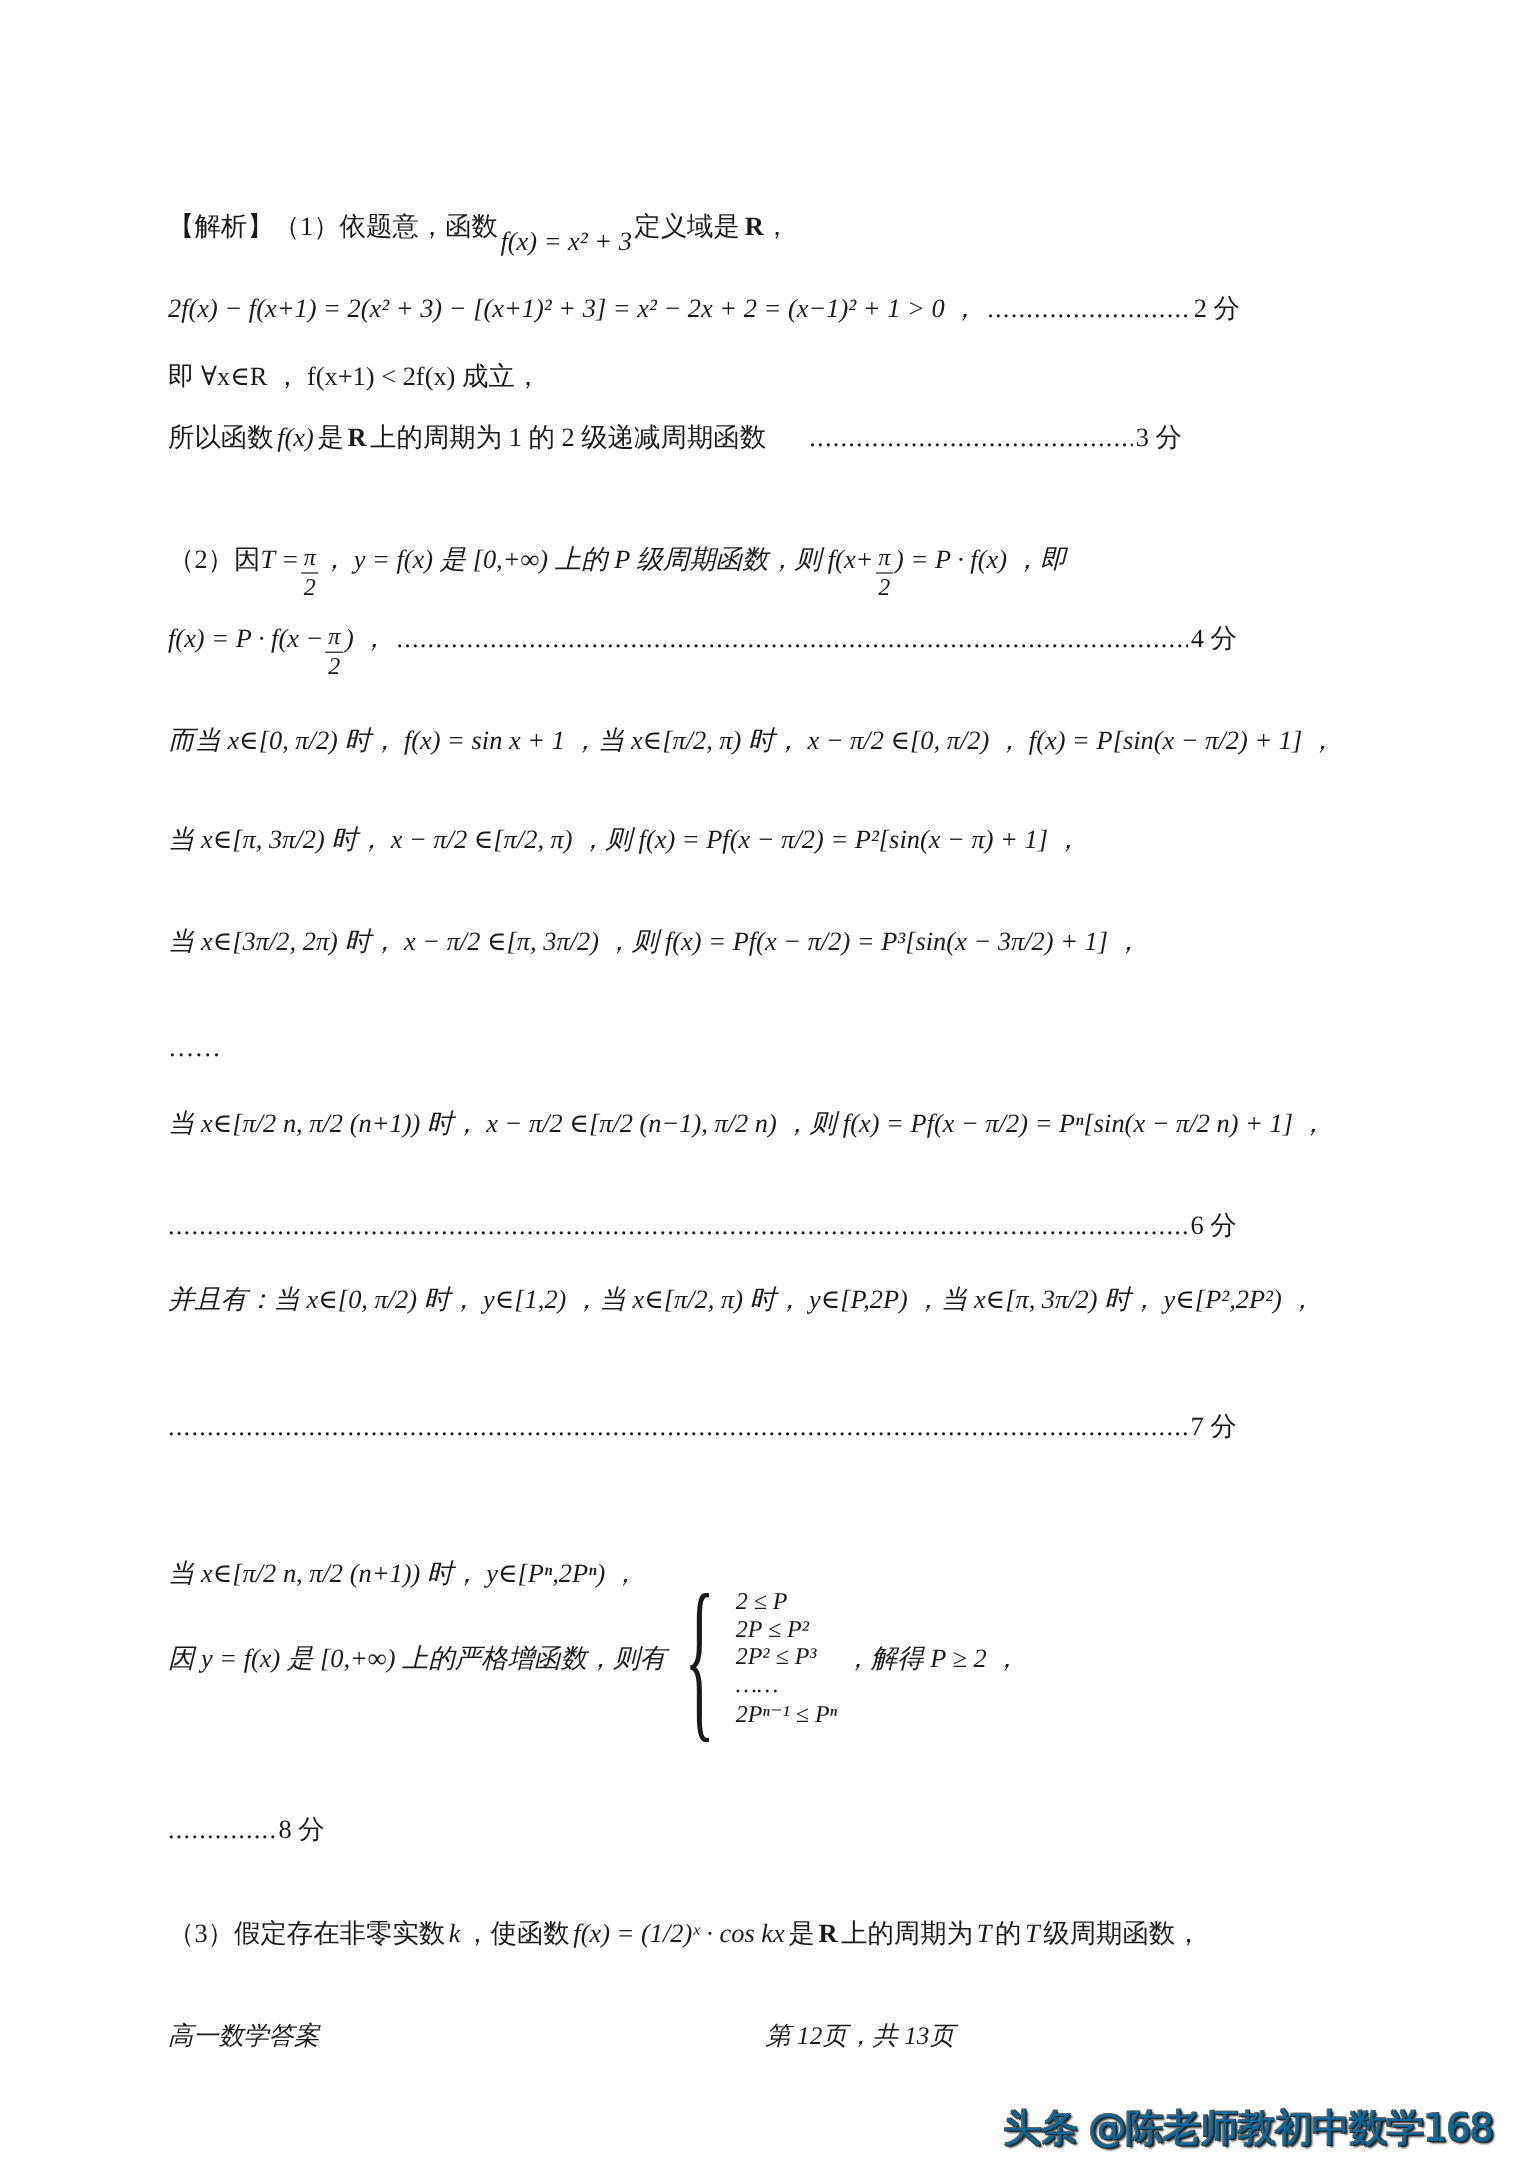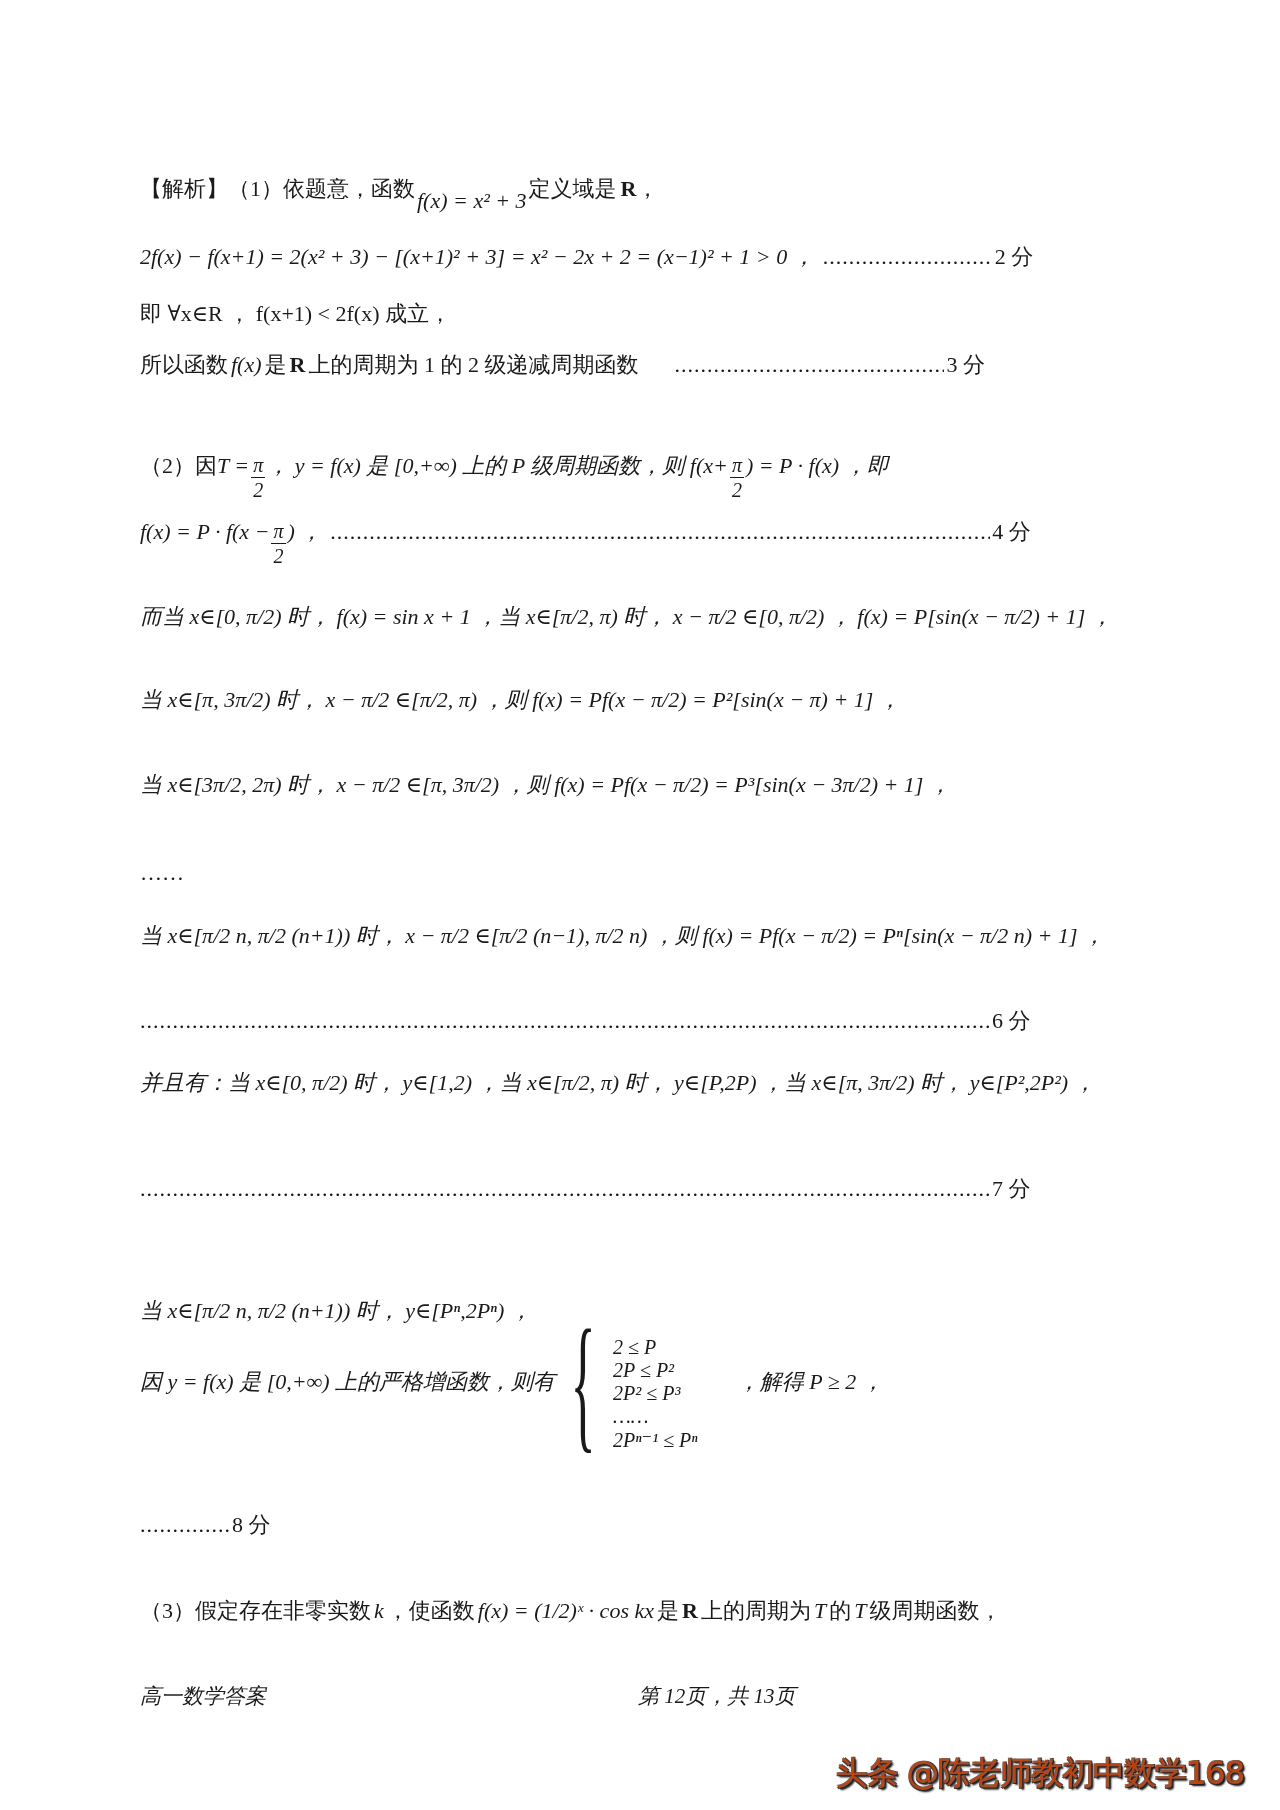--- a/index.html
+++ b/index.html
@@ -8,24 +8,24 @@
   .line{position:absolute;left:140px;white-space:nowrap;display:flex;align-items:flex-start;line-height:1;}
   .m{font-style:italic;font-family:"Liberation Serif","DejaVu Serif",serif;}
   .b{font-weight:bold;}
   .frac{display:inline-flex;flex-direction:column;align-items:center;vertical-align:middle;margin:0 2px;font-size:20px;}
   .frac .num{padding:0 2px 2px;border-bottom:1px solid #1a1a1a;line-height:1;}
   .frac .den{padding-top:2px;line-height:1;}
   .leader{display:inline-block;overflow:hidden;letter-spacing:1px;}
   .score{margin-left:2px;}
   .brace-wrap{position:absolute;left:140px;top:1312px;height:140px;display:flex;align-items:center;white-space:nowrap;}
   .brace{font-size:150px;font-weight:100;transform:scaleX(0.35);display:inline-block;line-height:1;margin:0 -6px 0 -8px;}
-  .sys{display:flex;flex-direction:column;justify-content:flex-end;height:140px;font-size:20px;}
+  .sys{display:flex;flex-direction:column;justify-content:center;height:140px;font-size:20px;}
   .footer{position:absolute;top:1682px;font-family:"Liberation Serif","DejaVu Serif",serif;font-size:21px;font-style:italic;}
   .watermark{position:absolute;left:836px;top:1752px;font-family:"DejaVu Sans","Liberation Sans",sans-serif;
-             font-size:32px;color:#c2410c;letter-spacing:-1px;
+             font-size:32px;color:#0369a1;letter-spacing:-1px;
              text-shadow:1px 1px 0 #222,-1px -1px 0 #666,1px -1px 0 #444,-1px 1px 0 #444,2px 2px 2px #000;}
 </style>
 </head>
 <body>
 
 <div class="line" style="top:178px">
   <span>【解析】</span>
   <span>（1）依题意，函数</span>
   <span class="m" style="margin:12px 2px">f(x) = x² + 3</span>
   <span>定义域是</span>
@@ -120,21 +120,21 @@
 <div class="brace-wrap">
   <span class="m">因 y = f(x) 是 [0,+∞) 上的严格增函数，则有</span>
   <span class="brace">{</span>
   <span class="sys m">
     <span>2 ≤ P</span>
     <span>2P ≤ P²</span>
     <span>2P² ≤ P³</span>
     <span>……</span>
     <span>2Pⁿ⁻¹ ≤ Pⁿ</span>
   </span>
-  <span class="m" style="margin-left:40px">，解得 P ≥ 2 ，</span>
+  <span class="m" style="margin-left:6px">，解得 P ≥ 2 ，</span>
 </div>
 
 <div class="line" style="top:1514px">
   <span class="leader" style="width:90px">......................</span>
   <span class="score">8 分</span>
 </div>
 
 <div class="line" style="top:1600px">
   <span>（3）假定存在非零实数</span>
   <span class="m" style="margin:0 3px">k</span>

